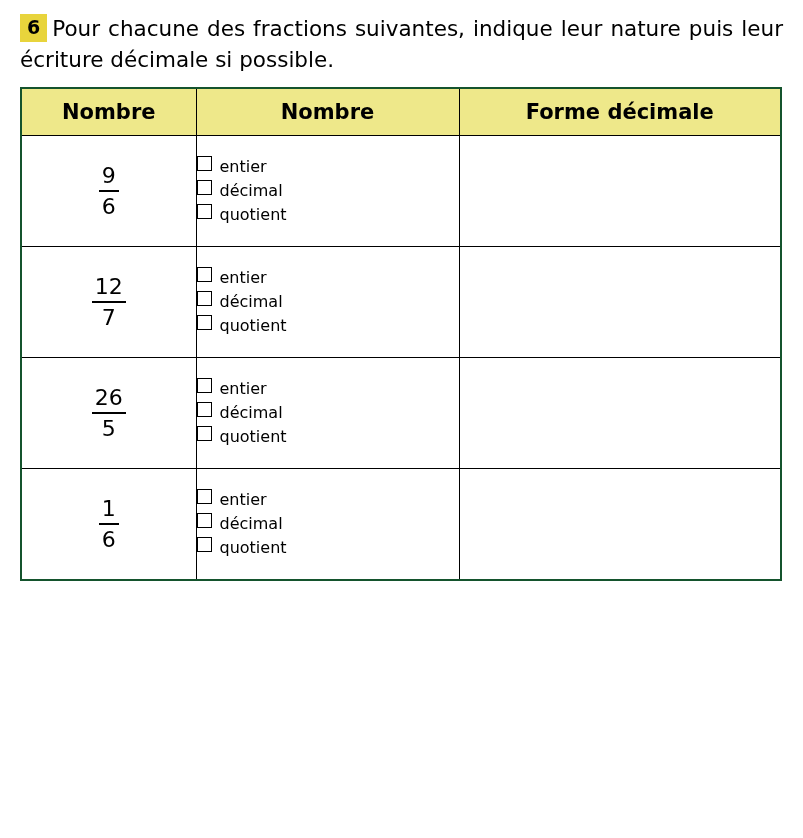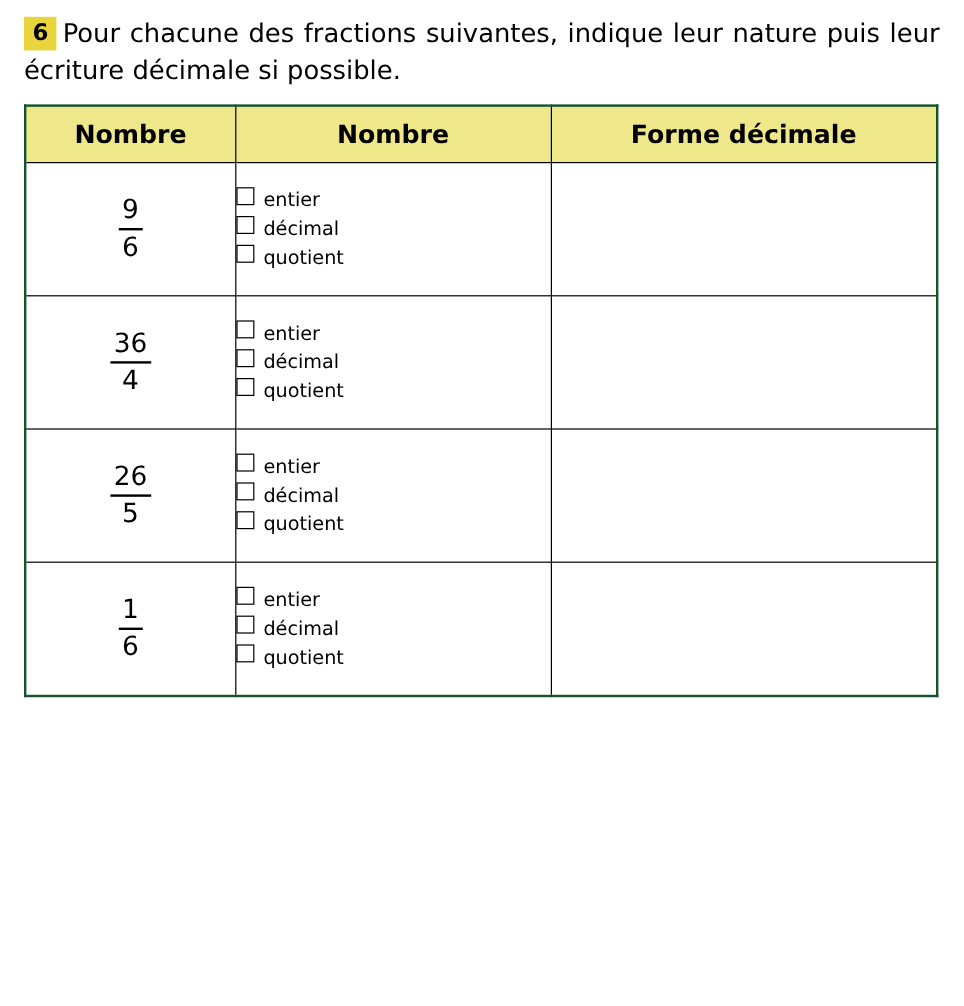--- a/index.html
+++ b/index.html
@@ -144,36 +144,36 @@
           </span>
         </td>
         <td class="cell-nature">
           <div class="opt"><span class="box"></span><span>entier</span></div>
           <div class="opt"><span class="box"></span><span>décimal</span></div>
           <div class="opt"><span class="box"></span><span>quotient</span></div>
         </td>
         <td class="cell-forme"></td>
       </tr>
 
-
-      <tr>
-        <td class="cell-nombre">
-          <span class="fraction">
-            <span class="num">36</span>
-            <span class="bar"></span>
-            <span class="den">4</span>
-          </span>
-        </td>
-        <td class="cell-nature">
-          <div class="opt"><span class="box"></span><span>entier</span></div>
-          <div class="opt"><span class="box"></span><span>décimal</span></div>
-          <div class="opt"><span class="box"></span><span>quotient</span></div>
-        </td>
-        <td class="cell-forme"></td>
-      </tr>
+      <tr>
+        <td class="cell-nombre">
+          <span class="fraction">
+            <span class="num">12</span>
+            <span class="bar"></span>
+            <span class="den">7</span>
+          </span>
+        </td>
+        <td class="cell-nature">
+          <div class="opt"><span class="box"></span><span>entier</span></div>
+          <div class="opt"><span class="box"></span><span>décimal</span></div>
+          <div class="opt"><span class="box"></span><span>quotient</span></div>
+        </td>
+        <td class="cell-forme"></td>
+      </tr>
+
 
       <tr>
         <td class="cell-nombre">
           <span class="fraction">
             <span class="num">26</span>
             <span class="bar"></span>
             <span class="den">5</span>
           </span>
         </td>
         <td class="cell-nature">

